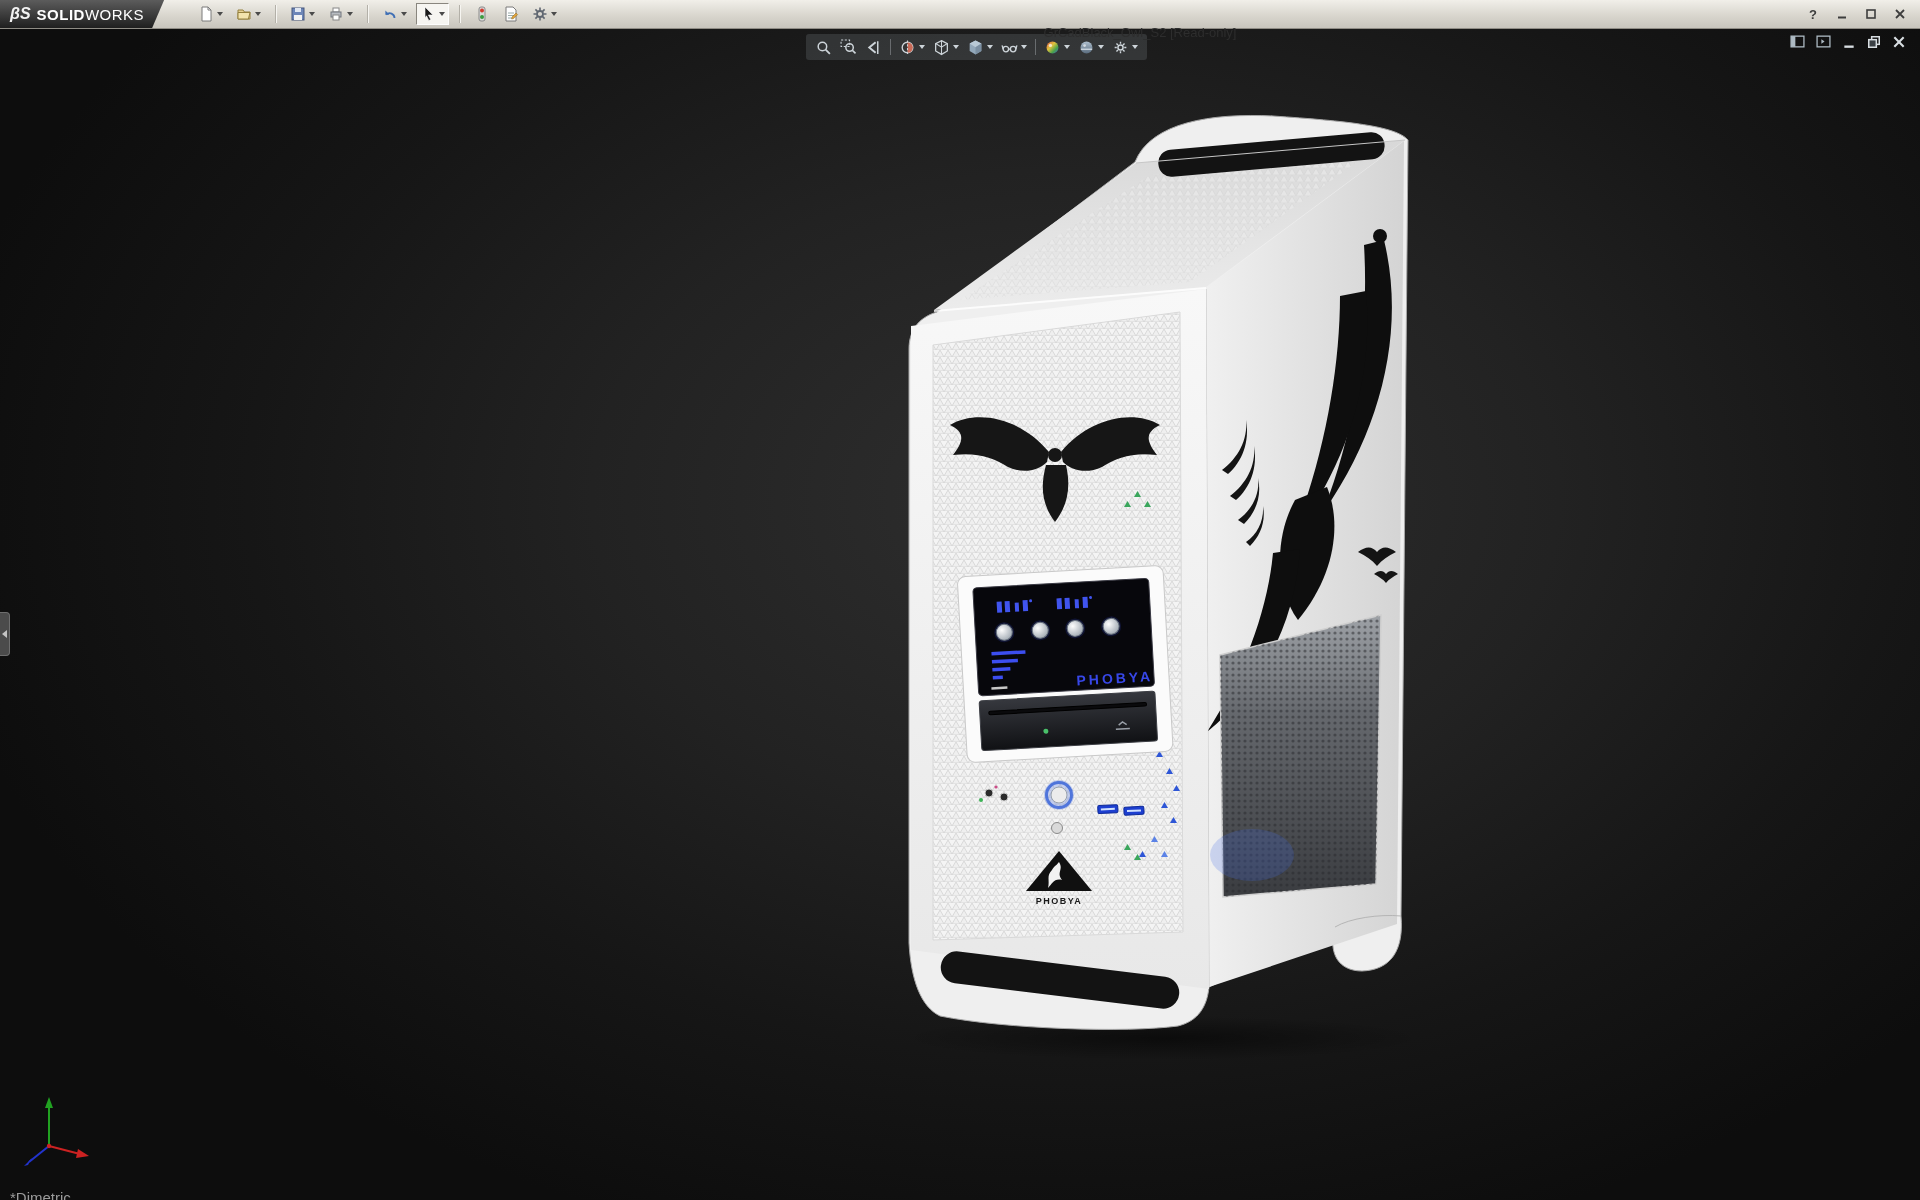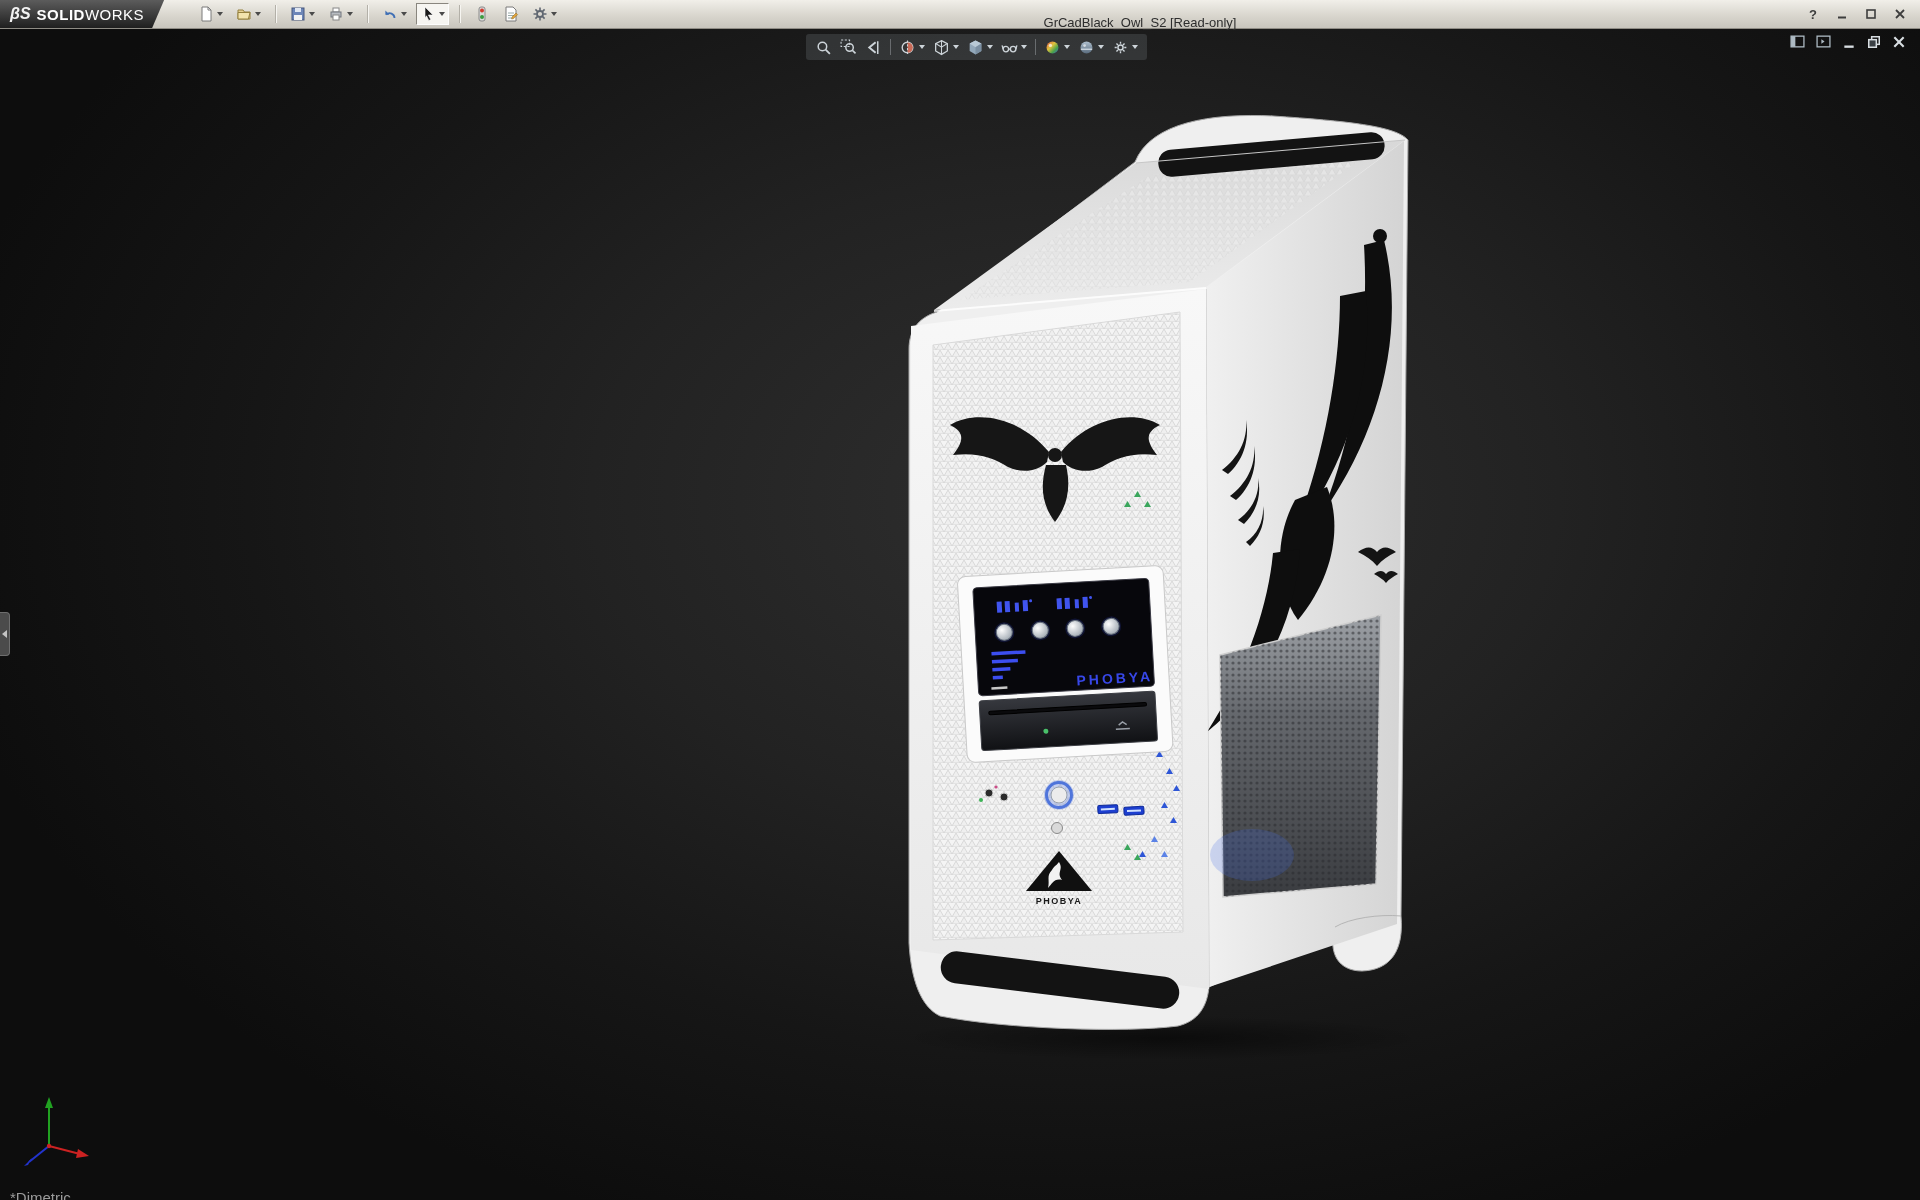--- a/index.html
+++ b/index.html
@@ -9,21 +9,21 @@
   .titlebar{position:absolute;top:0;left:0;right:0;height:28px;background:linear-gradient(#f1efe9,#d9d6ce 55%,#c8c5bd);border-bottom:1px solid #8f8c85;display:flex;align-items:center;z-index:30;}
   .logo{height:28px;background:linear-gradient(#5c5c5c,#1f1f1f);color:#fff;display:flex;align-items:center;padding:0 20px 0 10px;clip-path:polygon(0 0,100% 0,calc(100% - 12px) 100%,0 100%);gap:6px;flex:0 0 auto;}
   .logo-mark{font-weight:bold;font-style:italic;font-size:16px;color:#f2f2f2;}
   .brand{font-size:15px;letter-spacing:.5px;color:#fff;}
   .brand b{font-weight:bold;}
   .tb{display:flex;align-items:center;margin-left:30px;gap:5px;}
   .tb-btn{display:flex;align-items:center;gap:3px;padding:2px 3px;border:1px solid transparent;}
   .tb-btn.pressed{background:#f6f5f1;border:1px solid;border-color:#89867e #fdfdfd #fdfdfd #89867e;}
   .dd{width:0;height:0;border-left:3px solid transparent;border-right:3px solid transparent;border-top:4px solid #4a4a4a;}
   .tb-sep{width:1px;height:18px;background:#b3b0a8;box-shadow:1px 0 0 #f6f5f1;margin:0 5px;}
-  .win-title{position:absolute;left:50%;transform:translateX(-50%);margin-left:180px;top:15px;font-size:13px;color:#2d2d2d;white-space:nowrap;}
+  .win-title{position:absolute;left:50%;transform:translateX(-50%);margin-left:180px;top:25px;font-size:13px;color:#2d2d2d;white-space:nowrap;}
   .title-controls{position:absolute;right:10px;top:4px;display:flex;gap:9px;align-items:center;}
   .tc-btn{width:20px;height:20px;display:flex;align-items:center;justify-content:center;color:#3d3d3d;font-size:13px;font-weight:bold;}
 
   
   .viewport{position:absolute;top:29px;left:0;right:0;bottom:0;background:radial-gradient(1150px 780px at 56% 40%, #2f2f2f 0%, #222 42%, #161616 72%, #0d0d0d 100%);overflow:hidden;}
   .model-svg{position:absolute;left:0;top:0;}
 
   
   .hud{position:absolute;left:806px;top:5px;height:26px;display:flex;align-items:center;gap:8px;padding:0 9px;background:rgba(96,102,106,0.35);border-radius:3px;z-index:20;}
   .hud-btn{display:flex;align-items:center;gap:3px;}

